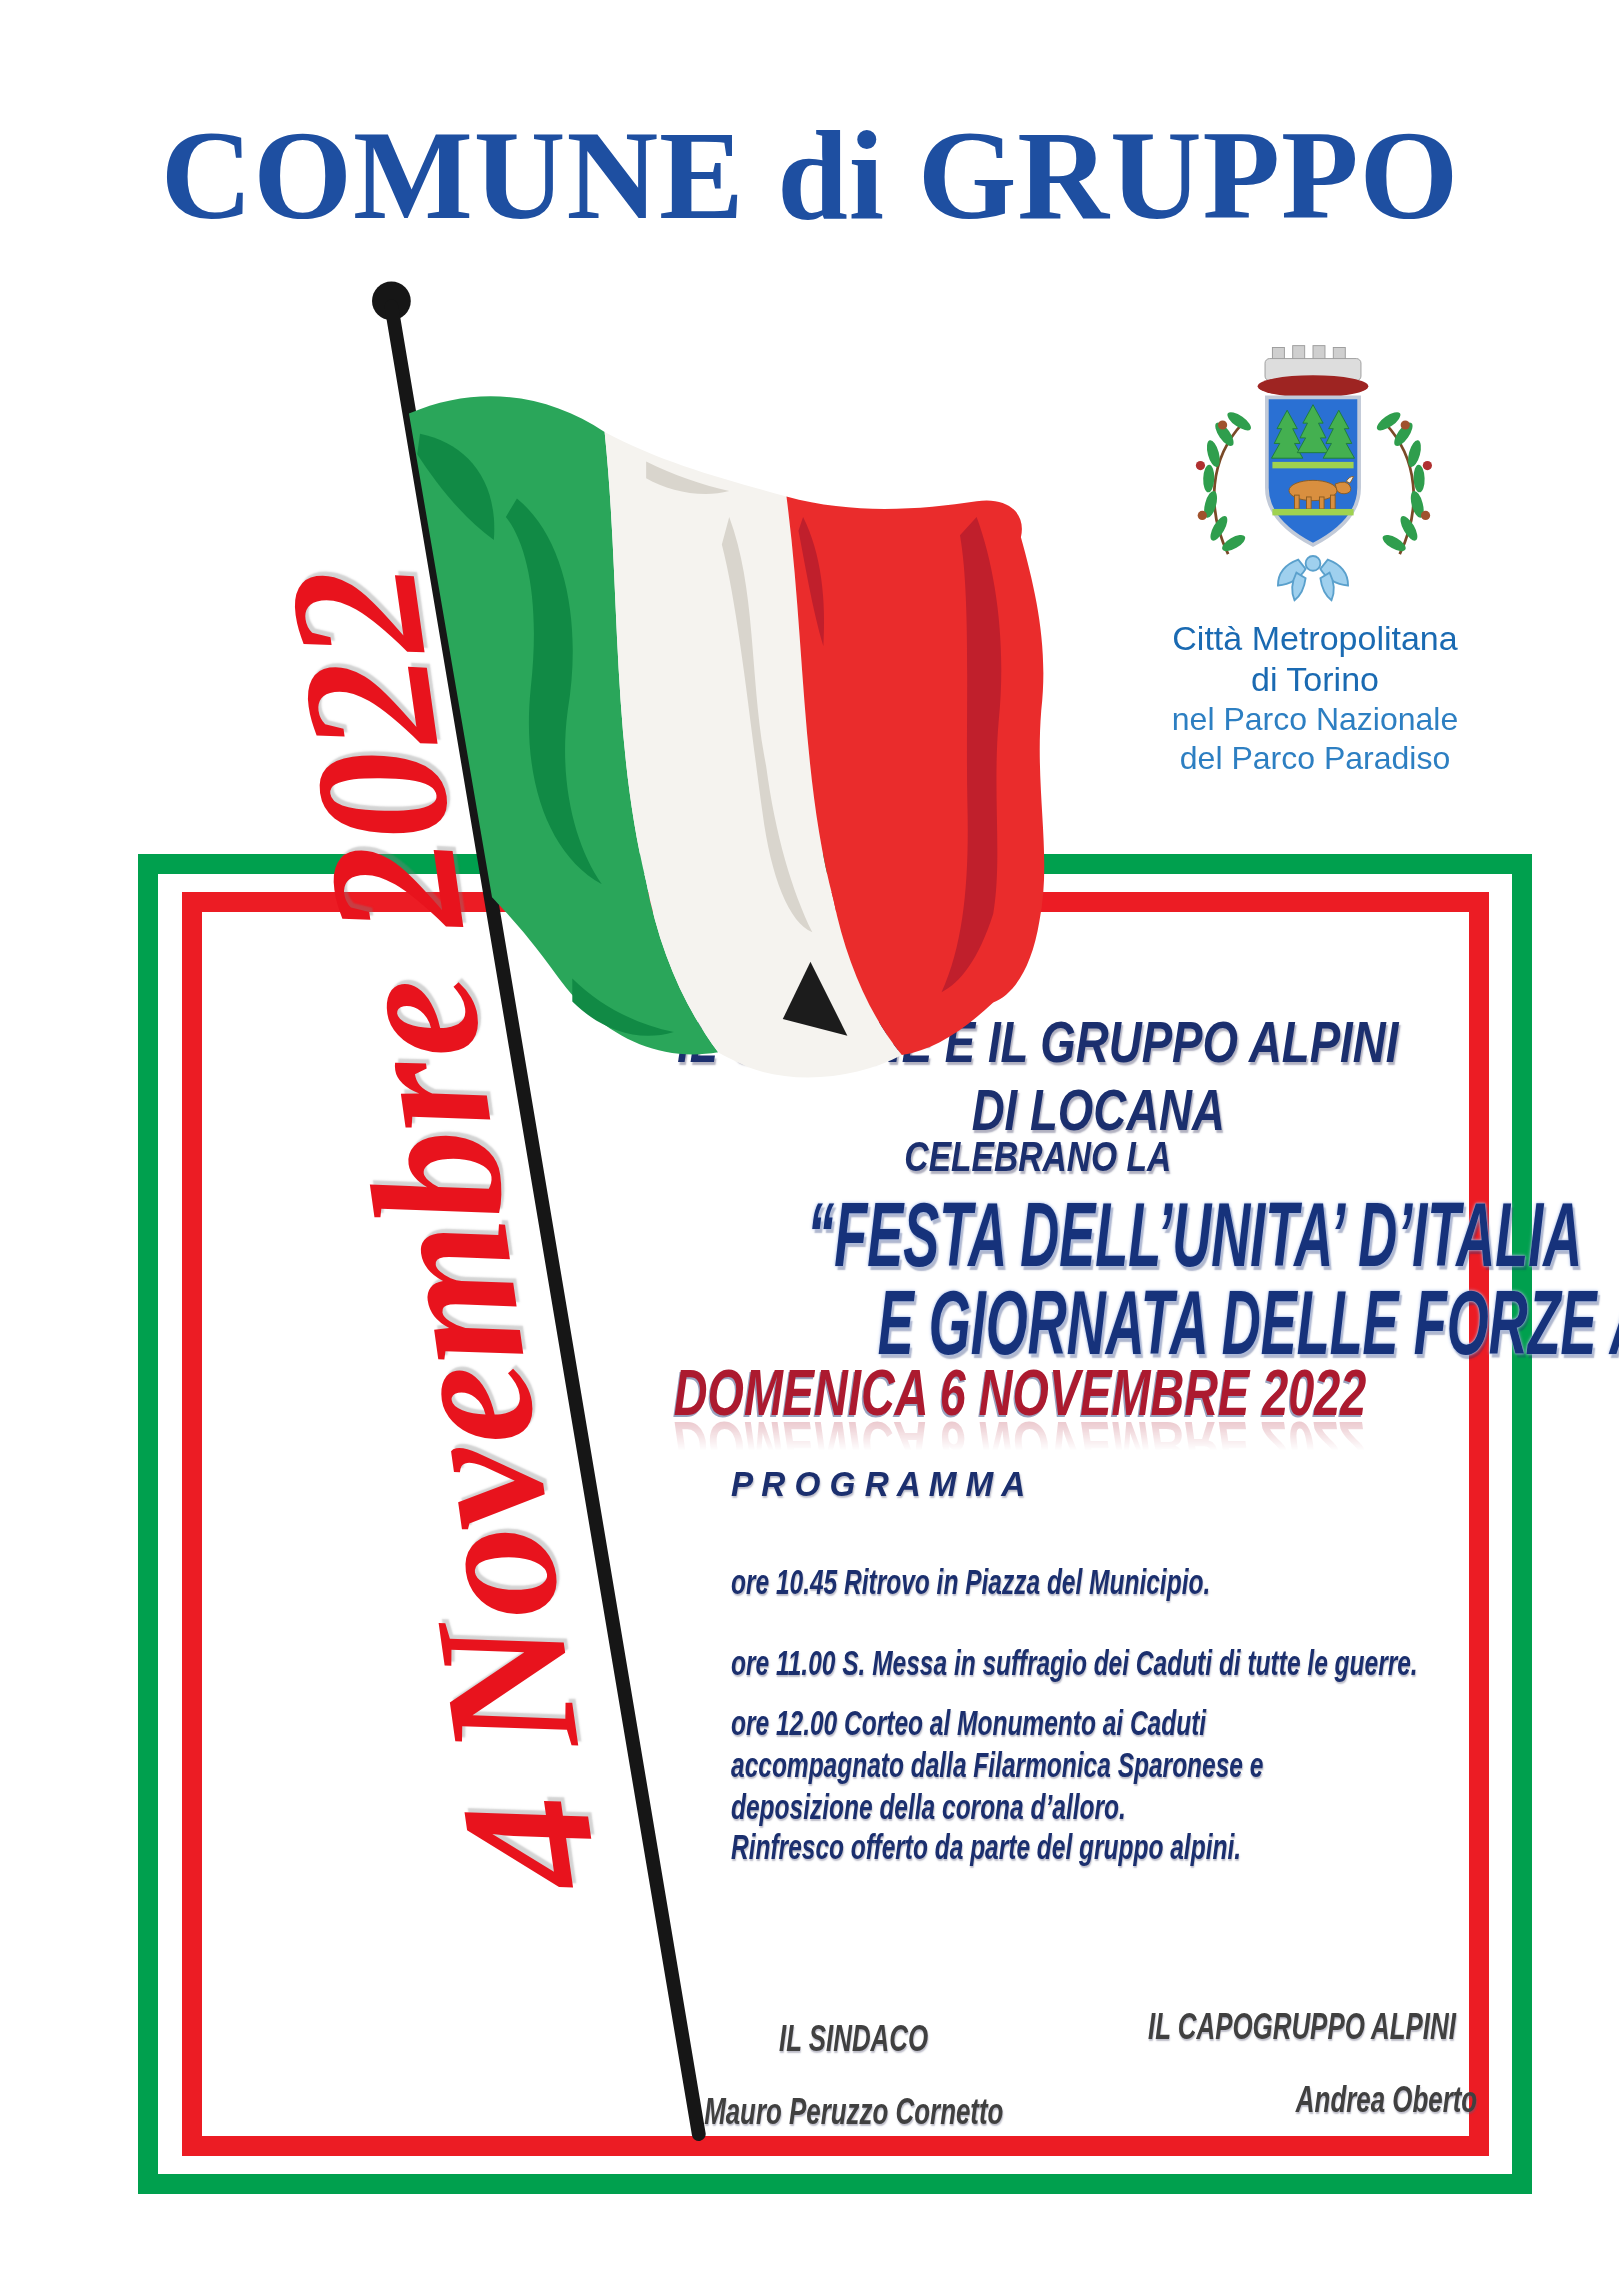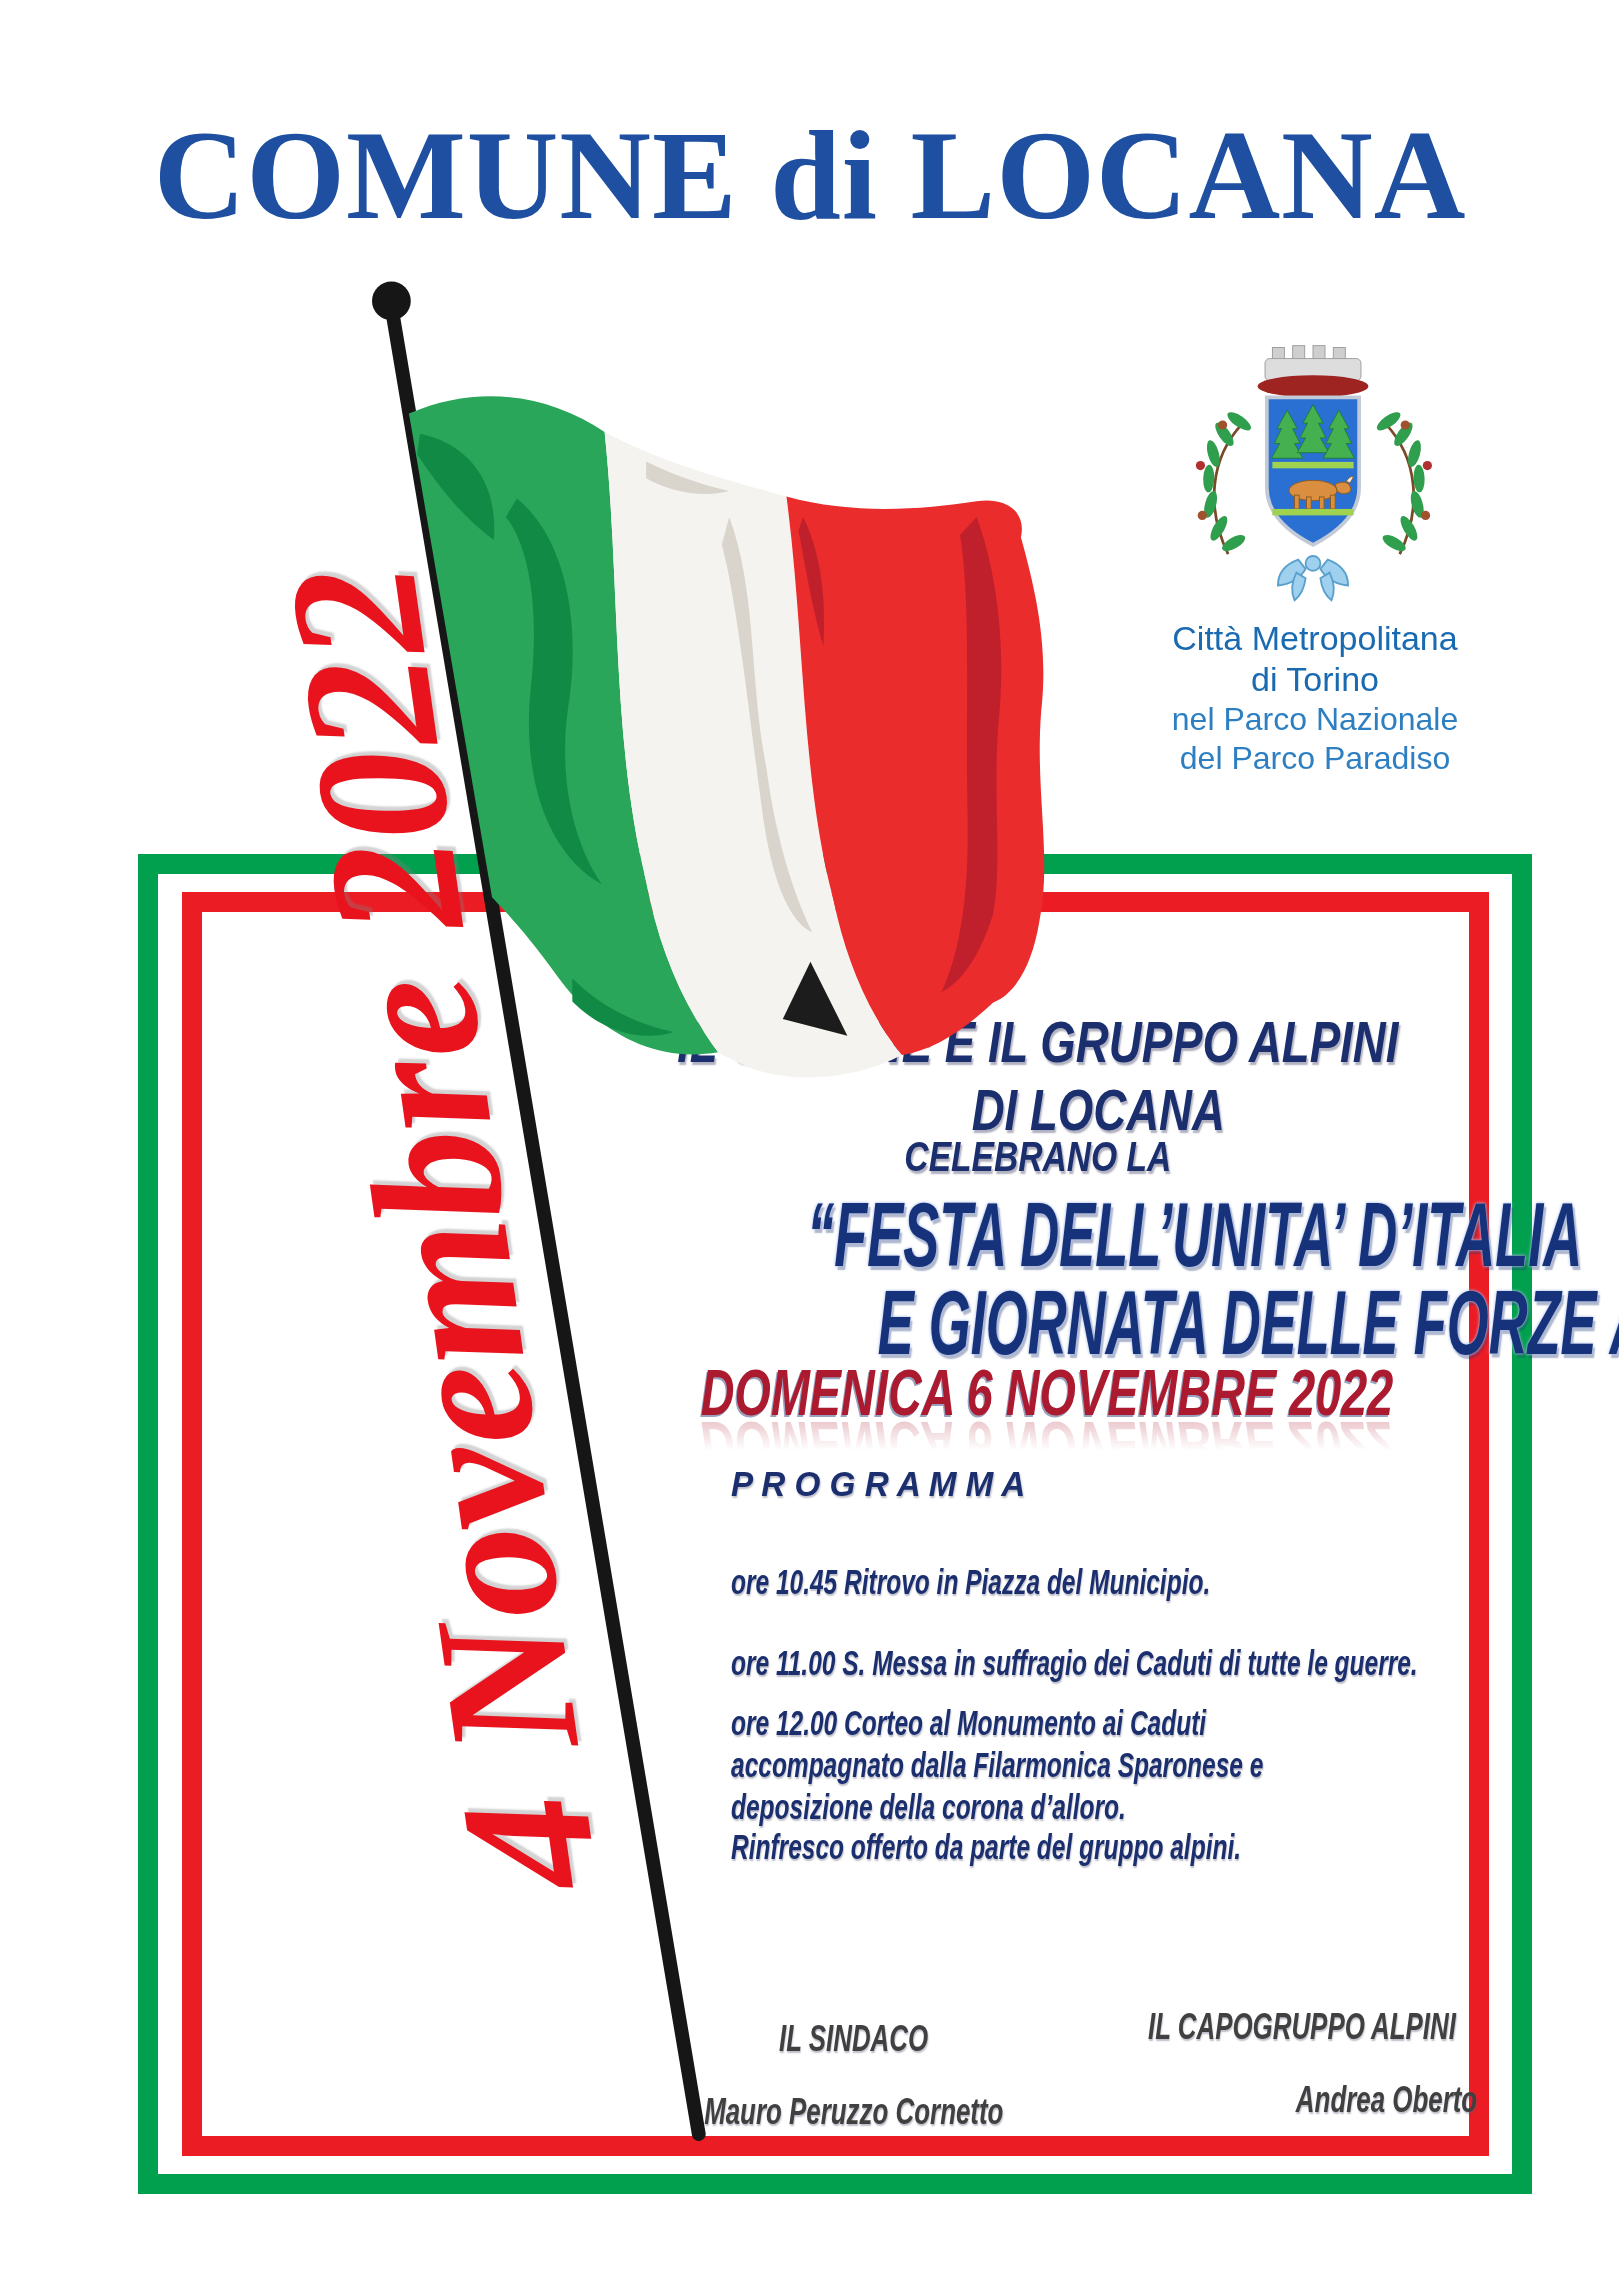--- a/index.html
+++ b/index.html
@@ -103,22 +103,22 @@
   .festa > span{
     transform:scaleX(0.60);
     color:#16327B;
     text-shadow:0 0 4.6px #aebfe4, 0 0 1.8px #aebfe4, 3.7px 3.7px 1.8px rgba(27,47,110,0.35);
   }
   .festa1{top:1184px;}
   .festa2{top:1272px;}
 
   
   .date-wrap{
-    left:550px;top:1360px;width:978px;
-    text-align:right;
+    left:539px;top:1360px;width:978px;
+    text-align:left;
     z-index:4;
     white-space:nowrap;
   }
   .date-scale{
     display:inline-block;
     transform:scaleX(0.72);
   }
   .date-text{
     font-weight:bold;
     font-style:italic;
@@ -171,21 +171,21 @@
     white-space:nowrap;
   }
   .sig span{display:inline-block;transform:scaleX(0.70);text-shadow:0.9px 1.8px 1.8px rgba(90,90,120,0.4);}
   .sig-left{left:637px;top:2018px;}
   .sig-right{left:1082px;top:2006px;text-align:right;}
   .sig .sig-name{margin-top:31px;}
 </style>
 </head>
 <body>
 
-<div class="abs main-title">COMUNE di LOCANA</div>
+<div class="abs main-title">COMUNE di GRUPPO</div>
 
 <div class="abs frame-green"></div>
 <div class="abs frame-red"></div>
 
 <svg class="abs flag-layer" viewBox="0 0 1755 2482" xmlns="http://www.w3.org/2000/svg">
   <g>
     <circle cx="424" cy="326" r="21" fill="#161616"></circle>
     <line x1="424" y1="332" x2="757" y2="2312" stroke="#161616" stroke-width="15" stroke-linecap="round"></line>
   </g>
   <g>

